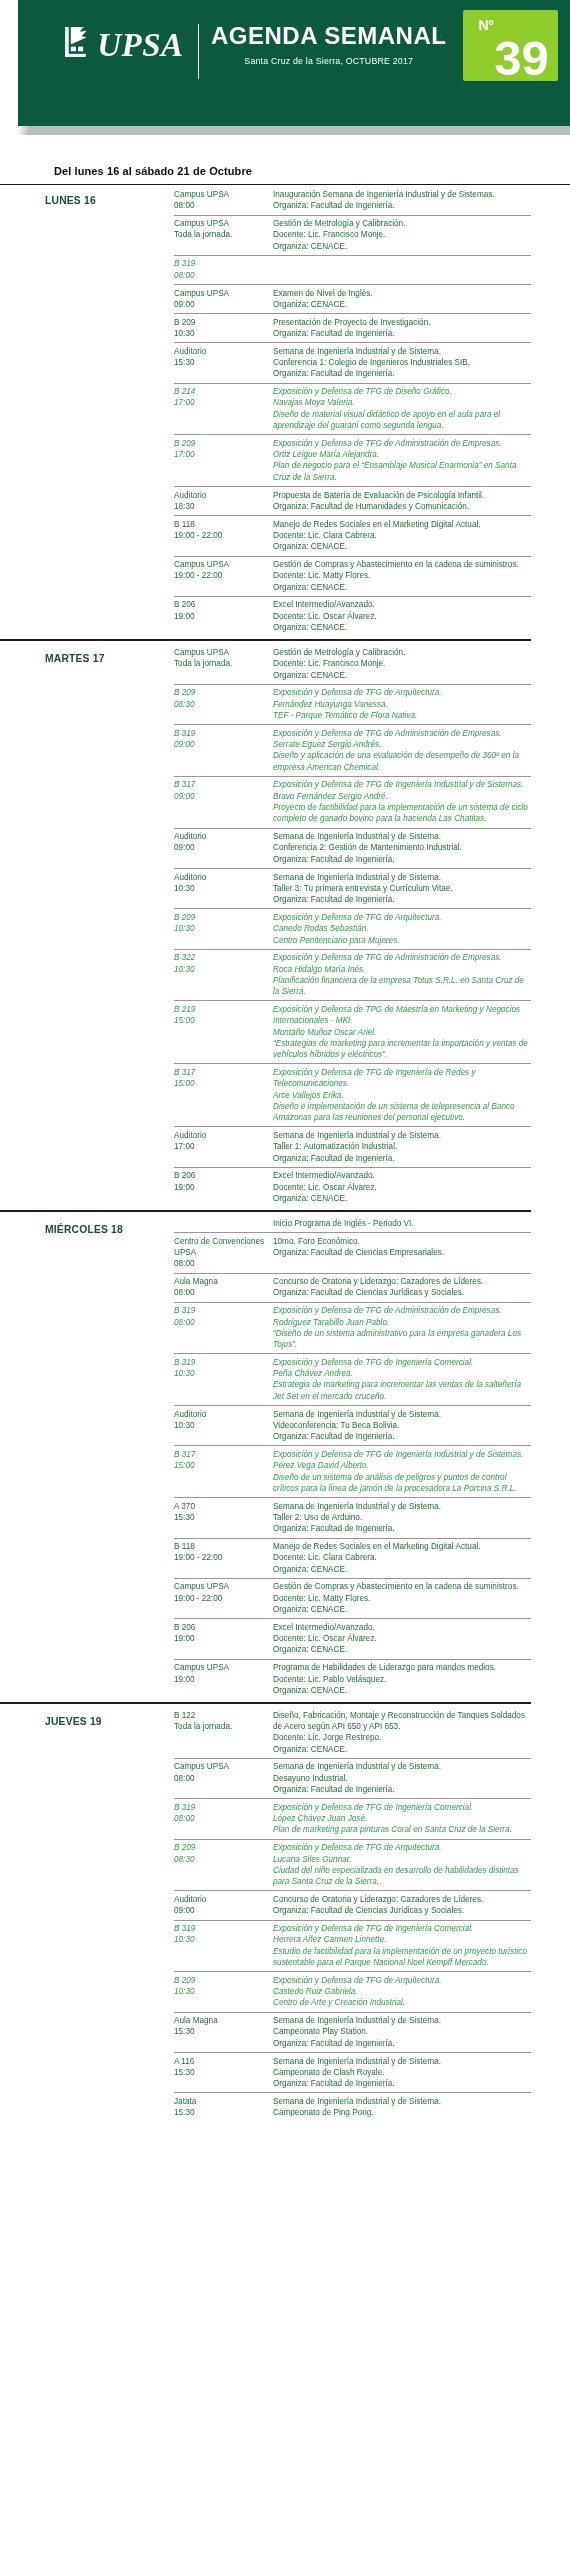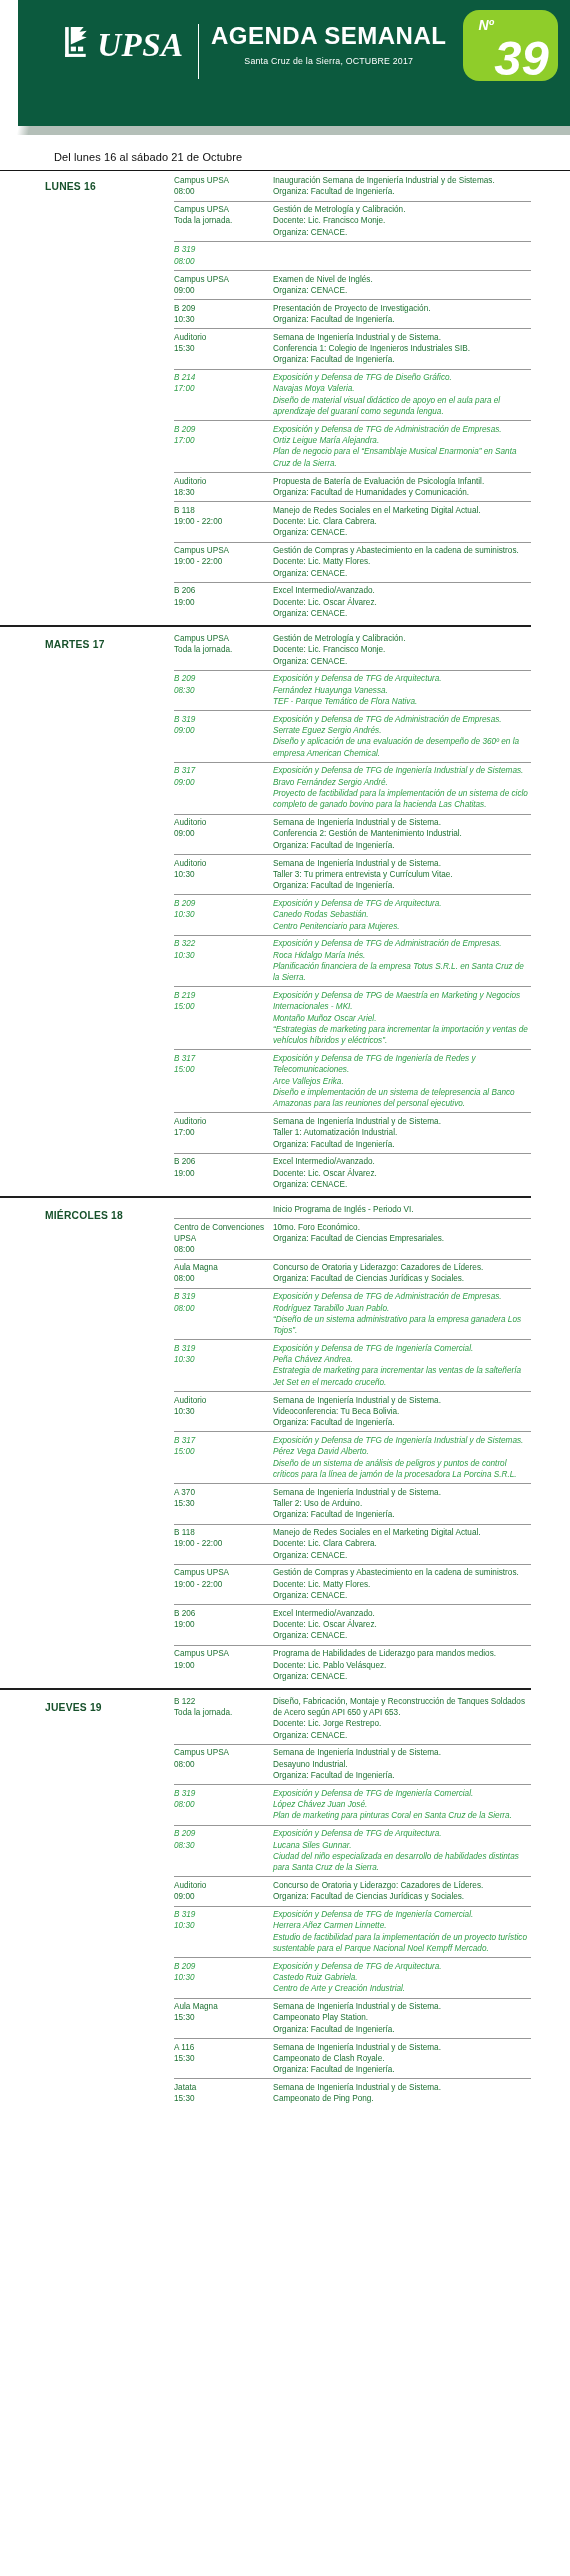--- a/index.html
+++ b/index.html
@@ -9,27 +9,27 @@
   
   .hdr{position:relative;height:126px;background:var(--brand);margin-left:18px;}
   .logo{position:absolute;left:46px;top:25px;display:flex;align-items:flex-end;gap:5.2px;}
   .logo-word{font-family:"Liberation Serif",serif;font-style:italic;font-weight:bold;
              font-size:33px;line-height:0.9;color:#fff;letter-spacing:0.5px;}
   .hdr-vrule{position:absolute;left:180px;top:24px;width:1px;height:55px;background:#fff;}
   .hdr-titles{position:absolute;left:193px;top:21.6px;color:#fff;}
   .hdr-title{font-size:24px;font-weight:bold;letter-spacing:0.5px;white-space:nowrap;}
   .hdr-sub{font-size:8.8px;margin-top:6.7px;letter-spacing:0.2px;text-align:center;}
   .issue{position:absolute;right:12px;top:9.8px;width:95px;height:71px;
-         background:var(--lime);border-radius:16px;color:#fff;font-style:italic;}
+         background:var(--lime);border-radius:2px;color:#fff;}
   .issue-no{position:absolute;left:15.5px;top:7.2px;font-size:14px;font-weight:bold;}
   .issue-num{position:absolute;right:9.3px;bottom:-2.1px;font-size:49px;font-weight:bold;line-height:1;}
   .swoosh{height:9.3px;background:linear-gradient(100deg,#ffffff 0 3.2%,var(--swoosh) 5.2% 100%);}
 
   
-  .week-title{margin:16px 0 0 54px;font-size:11px;font-weight:normal;color:#0d0d0d;letter-spacing:0.1px;}
+  .week-title{margin:30px 0 0 54px;font-size:11px;font-weight:bold;color:#0d0d0d;letter-spacing:0.1px;}
   .title-rule{margin-top:6.7px;height:1px;background:#161616;}
 
   
   .schedule{position:relative;padding-top:1px;}
   .day-block{position:relative;}
   .day-label{position:absolute;left:45px;top:8.8px;font-size:10.3px;font-weight:bold;
              color:var(--day);letter-spacing:0.2px;white-space:nowrap;}
   .event{display:grid;grid-template-columns:99px 258px;margin-left:174px;padding:3px 0;
          color:var(--txt);font-size:8.2px;line-height:11.3px;}
   .event.italic{color:var(--txt-italic);font-style:italic;}

